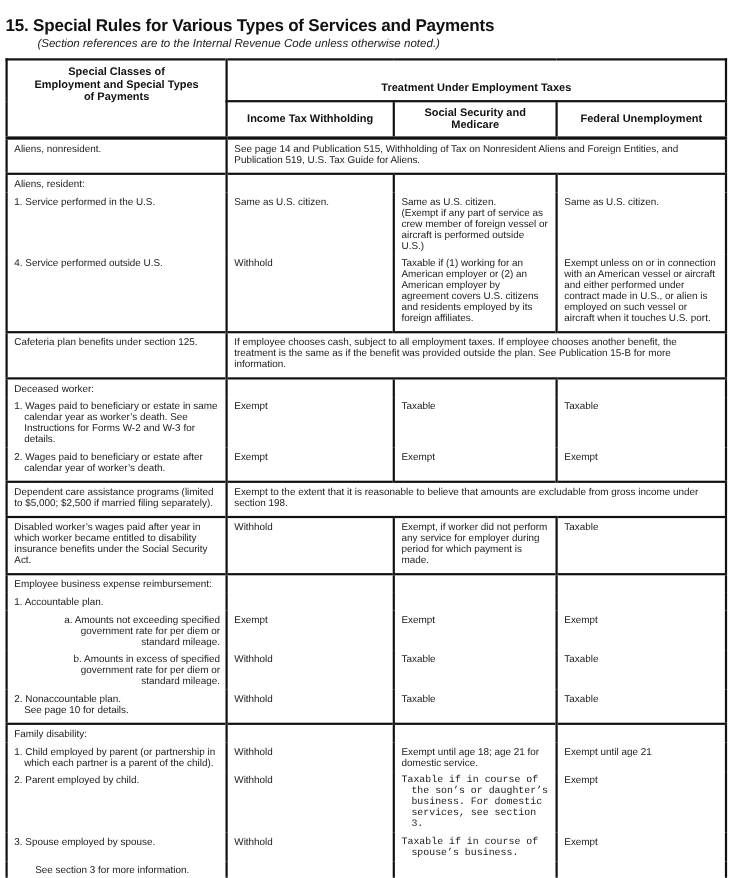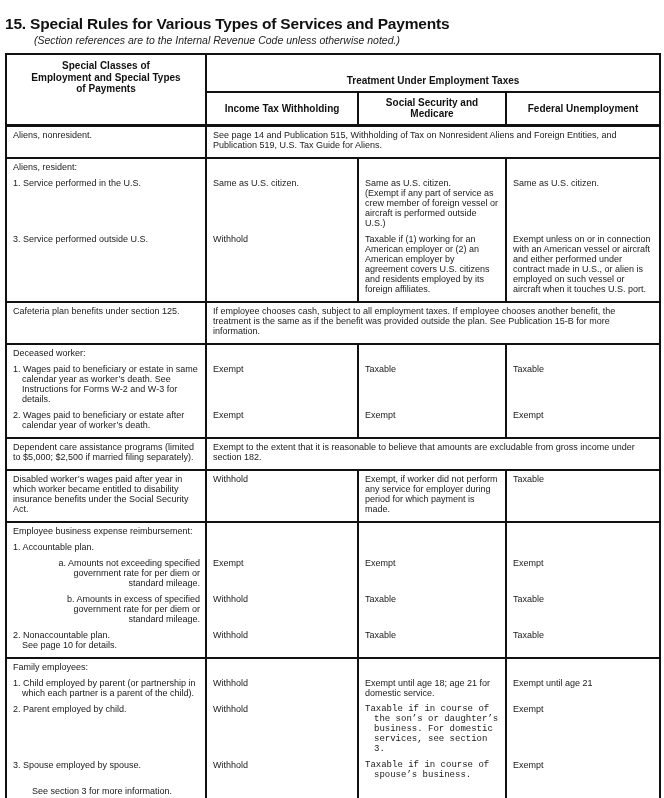--- a/index.html
+++ b/index.html
@@ -117,21 +117,21 @@
         <td class="val empty"></td>
       </tr>
       <tr class="cont">
         <td class="lbl item">1. Service performed in the U.S.</td>
         <td class="val">Same as U.S. citizen.</td>
         <td class="val">Same as U.S. citizen.
 (Exempt if any part of service as crew member of foreign vessel or aircraft is performed outside U.S.)</td>
         <td class="val">Same as U.S. citizen.</td>
       </tr>
       <tr class="cont sec-end">
-        <td class="lbl item">3. Service performed outside U.S.</td>
+        <td class="lbl item">4. Service performed outside U.S.</td>
         <td class="val">Withhold</td>
         <td class="val">Taxable if (1) working for an American employer or (2) an American employer by agreement covers U.S. citizens and residents employed by its foreign affiliates.</td>
         <td class="val">Exempt unless on or in connection with an American vessel or aircraft and either performed under contract made in U.S., or alien is employed on such vessel or aircraft when it touches U.S. port.</td>
       </tr>
       <tr class="sec sec-end">
         <td class="lbl plain">Cafeteria plan benefits under section 125.</td>
         <td colspan="3" class="val">If employee chooses cash, subject to all employment taxes. If employee chooses another benefit, the treatment is the same as if the benefit was provided outside the plan. See Publication 15-B for more information.</td>
       </tr>
       <tr class="sec">
         <td class="lbl plain">Deceased worker:</td>
@@ -146,21 +146,21 @@
         <td class="val">Taxable</td>
       </tr>
       <tr class="cont sec-end">
         <td class="lbl item">2. Wages paid to beneficiary or estate after calendar year of worker’s death.</td>
         <td class="val">Exempt</td>
         <td class="val">Exempt</td>
         <td class="val">Exempt</td>
       </tr>
       <tr class="sec sec-end">
         <td class="lbl plain">Dependent care assistance programs (limited to $5,000; $2,500 if married filing separately).</td>
-        <td colspan="3" class="val">Exempt to the extent that it is reasonable to believe that amounts are excludable from gross income under section 182.</td>
+        <td colspan="3" class="val">Exempt to the extent that it is reasonable to believe that amounts are excludable from gross income under section 198.</td>
       </tr>
       <tr class="sec sec-end">
         <td class="lbl plain">Disabled worker’s wages paid after year in which worker became entitled to disability insurance benefits under the Social Security Act.</td>
         <td class="val">Withhold</td>
         <td class="val">Exempt, if worker did not perform any service for employer during period for which payment is made.</td>
         <td class="val">Taxable</td>
       </tr>
       <tr class="sec">
         <td class="lbl plain">Employee business expense reimbursement:</td>
         <td class="val empty"></td>
@@ -186,21 +186,21 @@
         <td class="val">Taxable</td>
       </tr>
       <tr class="cont sec-end">
         <td class="lbl item">2. Nonaccountable plan.
 See page 10 for details.</td>
         <td class="val">Withhold</td>
         <td class="val">Taxable</td>
         <td class="val">Taxable</td>
       </tr>
       <tr class="sec">
-        <td class="lbl plain">Family employees:</td>
+        <td class="lbl plain">Family disability:</td>
         <td class="val empty"></td>
         <td class="val empty"></td>
         <td class="val empty"></td>
       </tr>
       <tr class="cont">
         <td class="lbl item">1. Child employed by parent (or partnership in which each partner is a parent of the child).</td>
         <td class="val">Withhold</td>
         <td class="val">Exempt until age 18; age 21 for domestic service.</td>
         <td class="val">Exempt until age 21</td>
       </tr>

